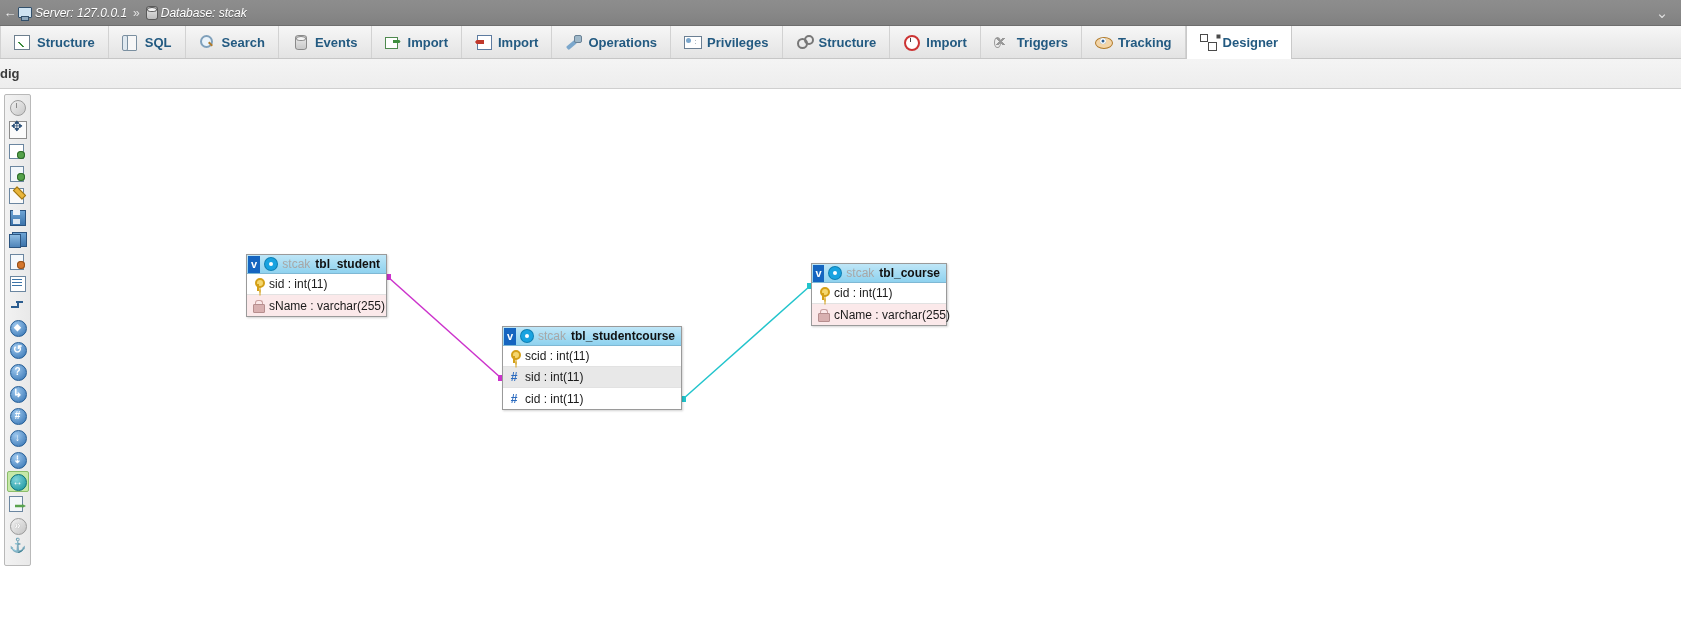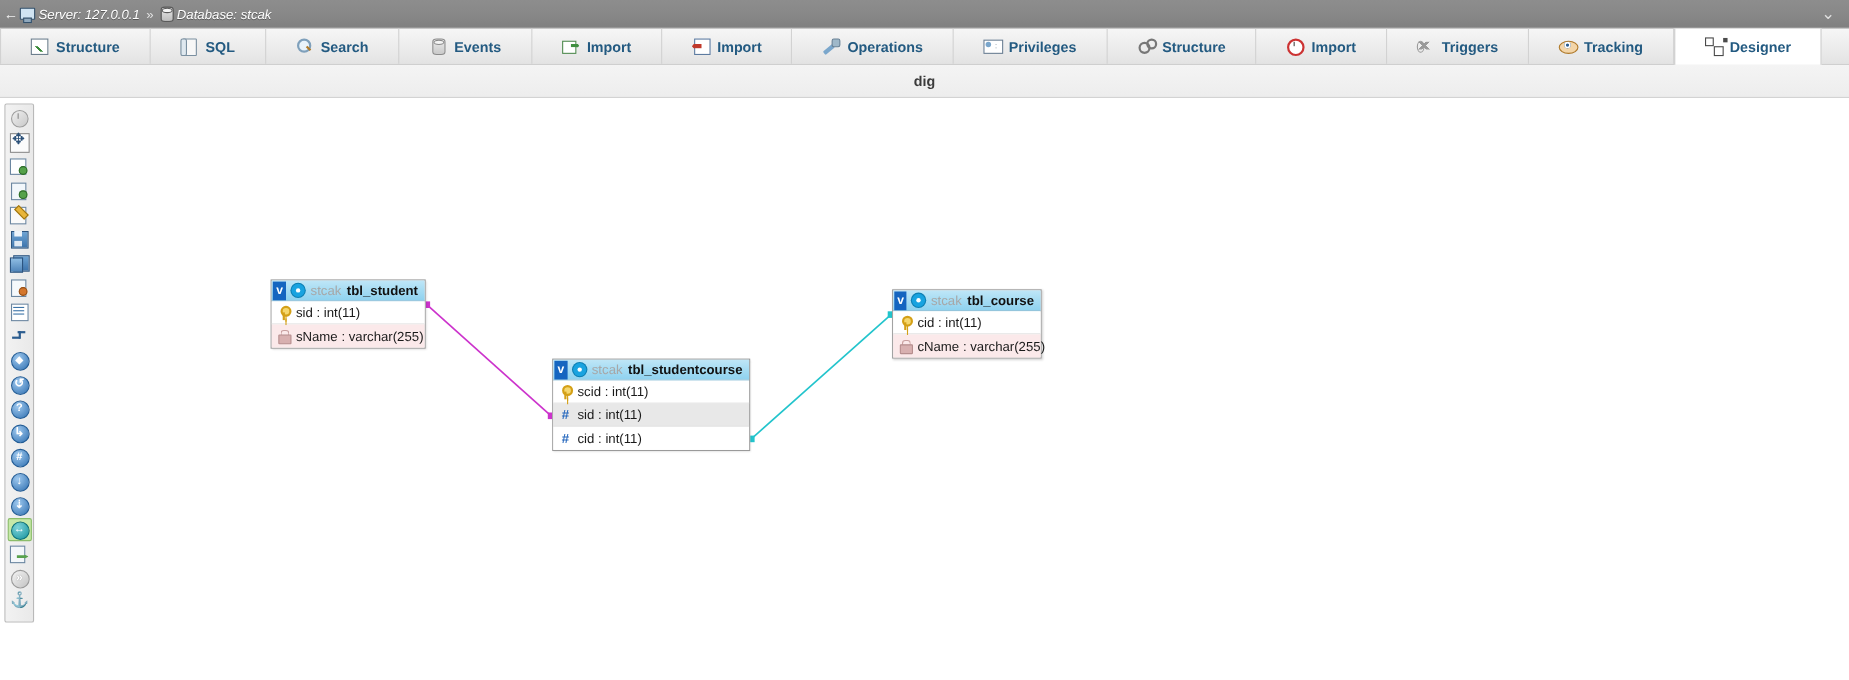--- a/index.html
+++ b/index.html
@@ -61,21 +61,21 @@
   
   #nav-tabs {
     position: absolute; left: 0; top: 26px;
     width: 1681px; height: 33px;
     background: linear-gradient(to bottom, #f6f6f6 0%, #ebebeb 60%, #e3e3e3 100%);
     border-bottom: 1px solid #c6c6c6;
     display: flex; align-items: stretch;
   }
   .tab {
     display: flex; align-items: center; gap: 7px;
-    padding: 0 27px;
+    padding: 0 13px;
     border-right: 1px solid #d2d2d2;
     cursor: pointer;
     font-size: 13px; font-weight: bold; color: #235a81;
     white-space: nowrap;
   }
   .tab:first-child { border-left: 1px solid #d2d2d2; }
   .tab.active {
     background: #ffffff;
     border-left: 1px solid #c9c9c9;
     border-right: 1px solid #c9c9c9;
@@ -116,21 +116,21 @@
     box-shadow:6px -10px 0 -2.5px #4a4a4a;}
   .i-central::before{content:'';position:absolute;left:0;top:4px;width:15px;height:9px;background:linear-gradient(to bottom,#cfd8e0,#9fb0bf);border:1px solid #77838d;border-radius:0 0 3px 3px;}
   .i-central::after{content:'';position:absolute;left:3px;top:1px;width:9px;height:4px;border:1px solid #77838d;border-bottom:none;border-radius:4px 4px 0 0;}
 
   
   #designer-title {
     position: absolute; left: 0; top: 59px;
     width: 1681px; height: 30px;
     background: linear-gradient(to bottom,#f4f4f4,#ededed);
     border-bottom: 1px solid #cfcfcf;
-    display: flex; align-items: center; justify-content: center;
+    display: flex; align-items: center; justify-content: flex-start;
     font-size: 13px; font-weight: bold; color: #3b3b3b;
   }
 
   
   #workspace {
     position: absolute; left: 0; top: 90px;
     width: 1681px; height: 528px;
     background: #ffffff;
   }
 

